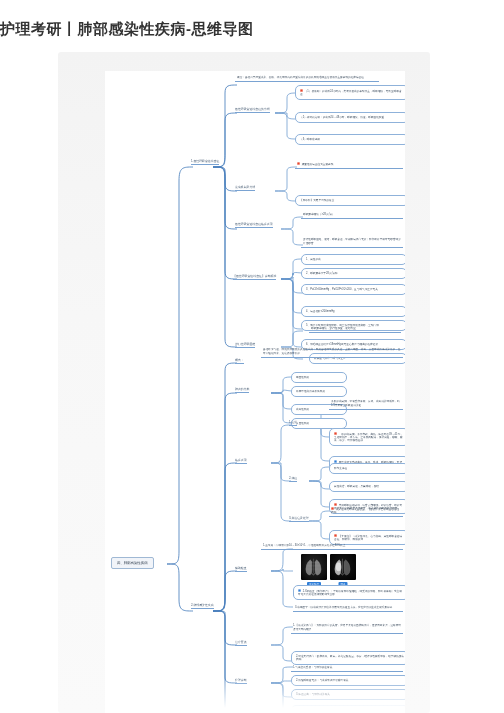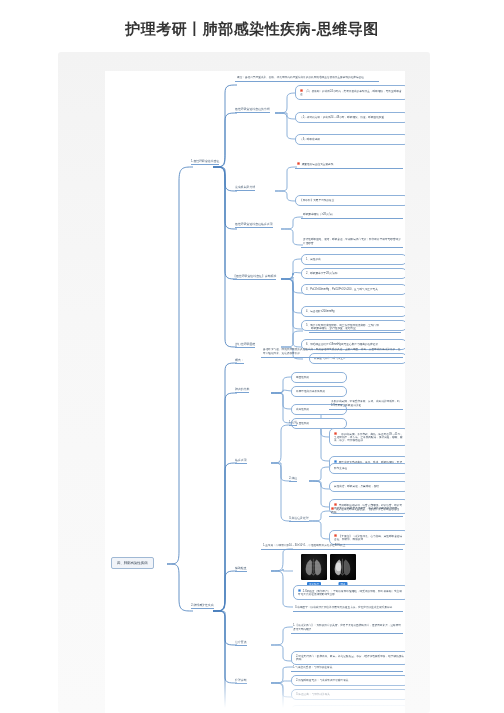--- a/index.html
+++ b/index.html
@@ -6,21 +6,21 @@
   body{
     width:504px;height:713px;
     background:#ffffff;
     font-family:"Liberation Sans","DejaVu Sans",sans-serif;
     overflow:hidden;
   }
   .page{position:relative;width:504px;height:713px;background:#fff;}
 
   .page-title{
     position:absolute;left:0;top:20px;width:504px;
-    text-align:center;
+    text-align:left;
     font-size:15px;font-weight:bold;color:#333;
     letter-spacing:.5px;
   }
 
   
   .card{
     position:absolute;left:58px;top:52px;width:372px;height:661px;
     background:linear-gradient(180deg,#f3f3f3 0%,#f7f7f7 40%,#fafafa 100%);
     border-radius:3px;
   }

